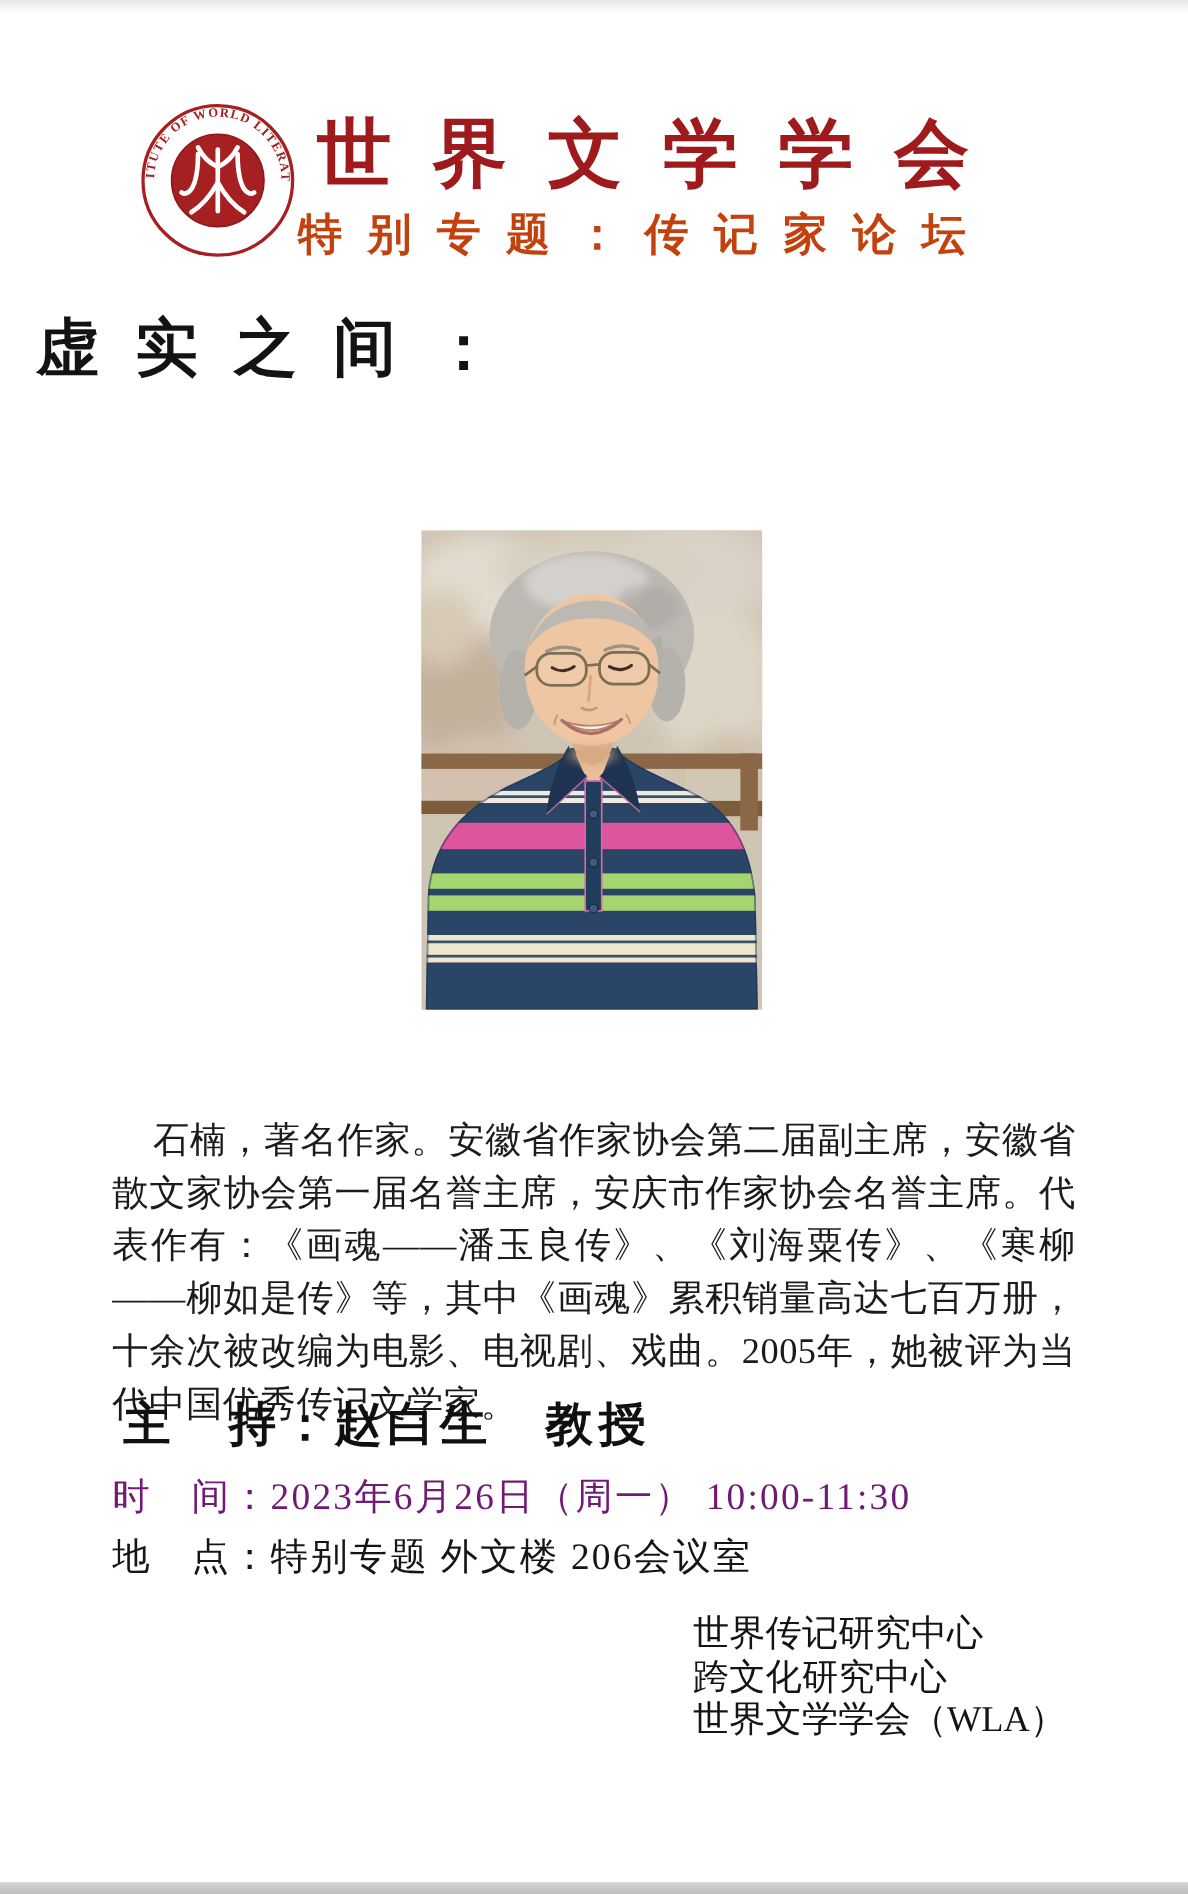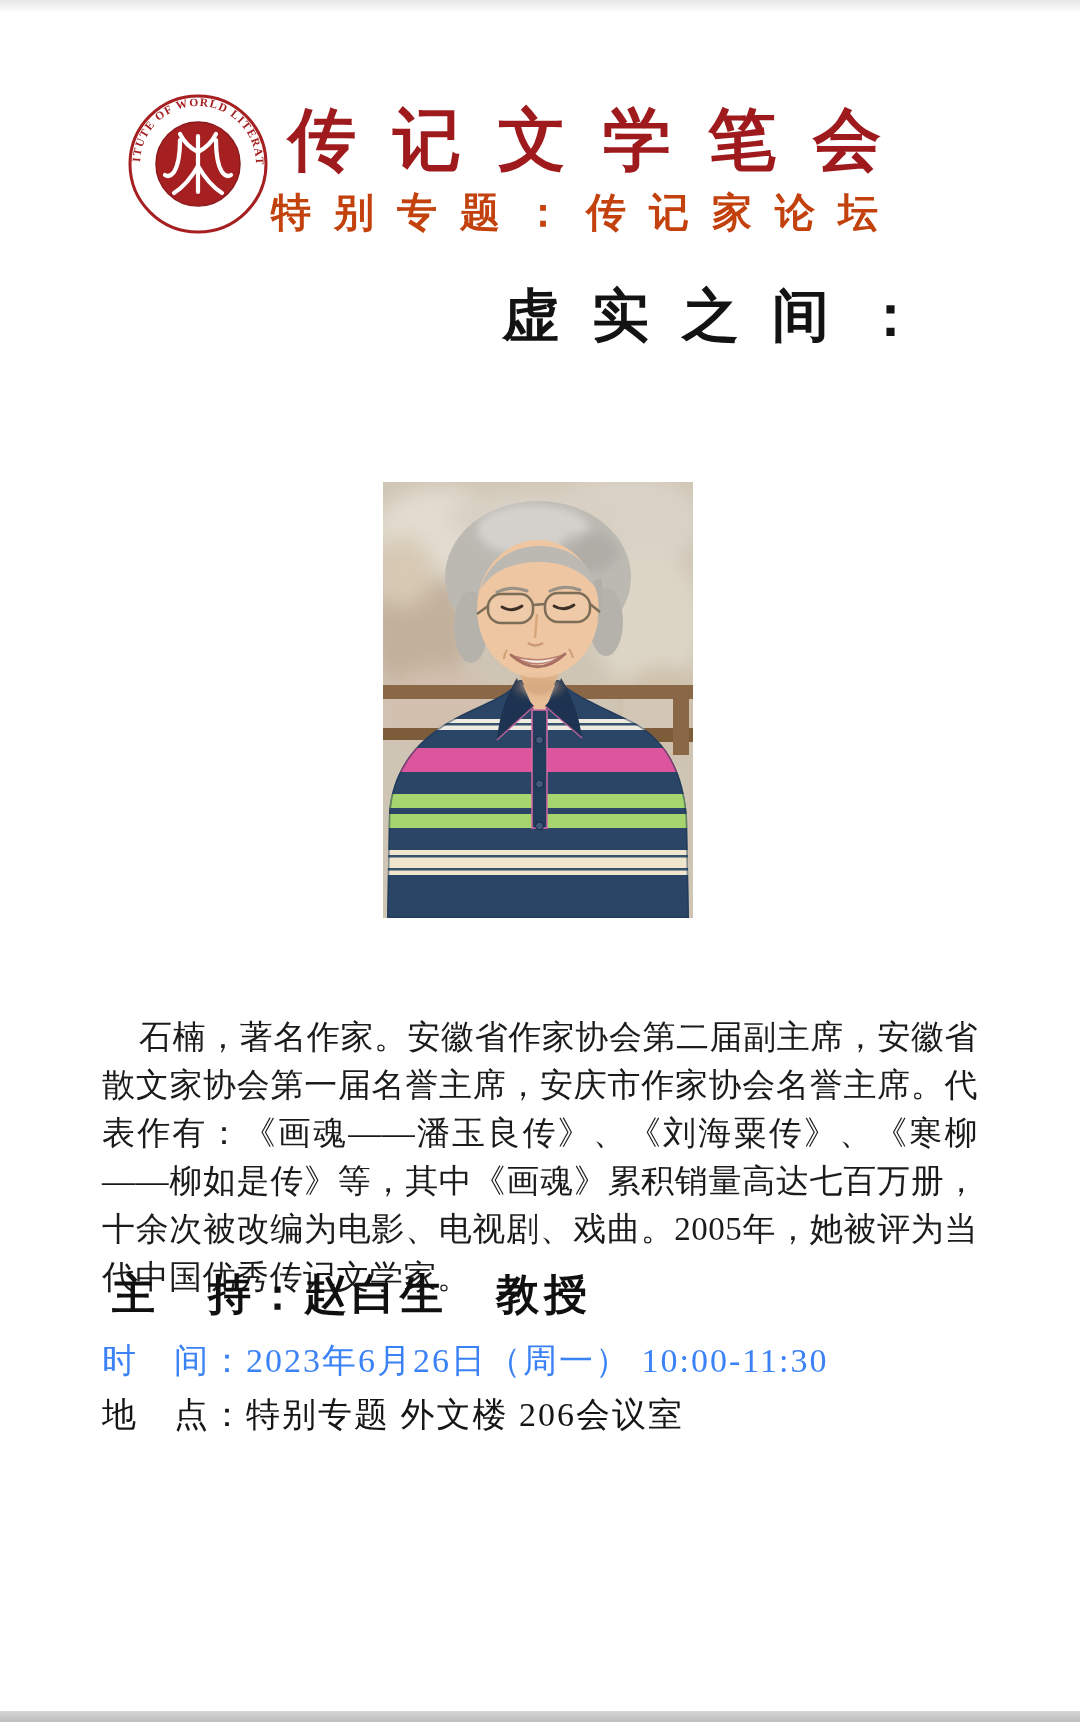--- a/index.html
+++ b/index.html
@@ -13,39 +13,39 @@
     background:linear-gradient(#d6d6d6,#bdbdbd);}
   .logo{position:absolute;left:126px;top:92px;width:144px;height:144px;}
   .event-title{
     position:absolute;left:288px;top:100px;font-size:68px;line-height:80px;
     font-weight:bold;color:#9e1a1d;letter-spacing:37px;white-space:nowrap;
   }
   .event-subtitle{
     position:absolute;left:271px;top:190px;font-size:40px;line-height:46px;
     font-weight:bold;color:#c2410c;letter-spacing:23px;white-space:nowrap;
   }
-  .topic-line{position:absolute;left:0;width:952px;text-align:right;font-weight:bold;color:#131313;white-space:nowrap;}
+  .topic-line{position:absolute;left:0;width:952px;text-align:left;font-weight:bold;color:#131313;white-space:nowrap;}
   .topic-line1{top:278px;font-size:57px;letter-spacing:33px;text-indent:33px;}
   .topic-line2{top:347px;font-size:57px;letter-spacing:19px;text-indent:19px;}
   .photo{position:absolute;left:383px;top:482px;width:310px;height:436px;}
   .photo svg{display:block;width:100%;height:100%;}
   .speaker-heading{
     position:absolute;left:112px;top:931px;font-size:47px;font-weight:bold;
     letter-spacing:7px;white-space:nowrap;color:#101010;
   }
   .speaker-bio{
     position:absolute;left:102px;top:1013px;width:876px;margin:0;
     font-size:33px;line-height:48px;text-align:justify;text-indent:37px;
     letter-spacing:0.5px;color:#1b1b1b;
   }
   .host-heading{
     position:absolute;left:112px;top:1266px;font-size:43px;font-weight:bold;
     letter-spacing:5px;white-space:nowrap;color:#101010;
   }
-  .event-time{position:absolute;left:102px;top:1338px;font-size:34px;letter-spacing:2px;white-space:nowrap;color:#3b82f6;}
+  .event-time{position:absolute;left:102px;top:1338px;font-size:34px;letter-spacing:2px;white-space:nowrap;color:#701a75;}
   .event-venue{position:absolute;left:102px;top:1392px;font-size:34px;letter-spacing:2px;white-space:nowrap;color:#151515;}
   .organizers{position:absolute;left:630px;top:1466px;font-size:33px;line-height:39.5px;color:#141414;}
   .organizer-line{white-space:nowrap;}
 </style>
 </head>
 <body>
 
 <div class="poster">
 
   <div class="edge-strip-top"></div>
@@ -69,21 +69,21 @@
         <path d="M72,74 C64,88 56,96 48,101"></path>
         <path d="M72,74 C80,88 88,96 96,101"></path>
         <path d="M72,60 C64,56 58,50 54,42"></path>
         <path d="M72,60 C80,56 86,50 90,42"></path>
         <path d="M54,48 C54,62 53,72 48,80 C45,84 42,85 39,83"></path>
         <path d="M90,48 C90,62 91,72 96,80 C99,84 102,85 105,83"></path>
       </g>
     </svg>
   </div>
 
-  <div class="event-title">传记文学笔会</div>
+  <div class="event-title">世界文学学会</div>
   <div class="event-subtitle">特别专题：传记家论坛</div>
 
   <div class="topic-line topic-line1">虚实之间：</div>
 
   <figure class="photo" style="margin:0" aria-label="speaker portrait">
     <svg viewBox="0 0 310 436" xmlns="http://www.w3.org/2000/svg">
       <defs>
         <filter id="blurBig" x="-40%" y="-40%" width="180%" height="180%">
             <feGaussianBlur stdDeviation="10"></feGaussianBlur>
           </filter>
@@ -175,16 +175,21 @@
   </figure>
 
 
   <p class="speaker-bio">石楠，著名作家。安徽省作家协会第二届副主席，安徽省散文家协会第一届名誉主席，安庆市作家协会名誉主席。代表作有：《画魂——潘玉良传》、《刘海粟传》、《寒柳——柳如是传》等，其中《画魂》累积销量高达七百万册，十余次被改编为电影、电视剧、戏曲。2005年，她被评为当代中国优秀传记文学家。</p>
 
   <h3 class="host-heading" style="margin:0">主　持：赵白生　教授</h3>
 
   <div class="event-time">时　间：2023年6月26日（周一）  10:00-11:30</div>
   <div class="event-venue">地　点：特别专题 外文楼 206会议室</div>
 
+  <footer class="organizers">
+    <div class="organizer-line">世界传记研究中心</div>
+    <div class="organizer-line">跨文化研究中心</div>
+    <div class="organizer-line">世界文学学会（WLA）</div>
+  </footer>
 
   <div class="edge-strip-bottom"></div>
 
 </div>
 
 </body></html>

